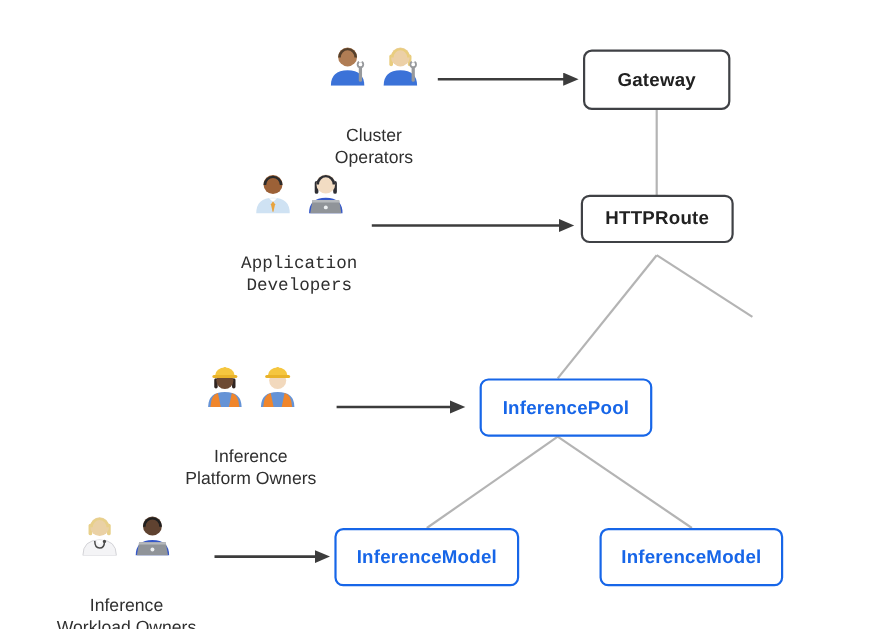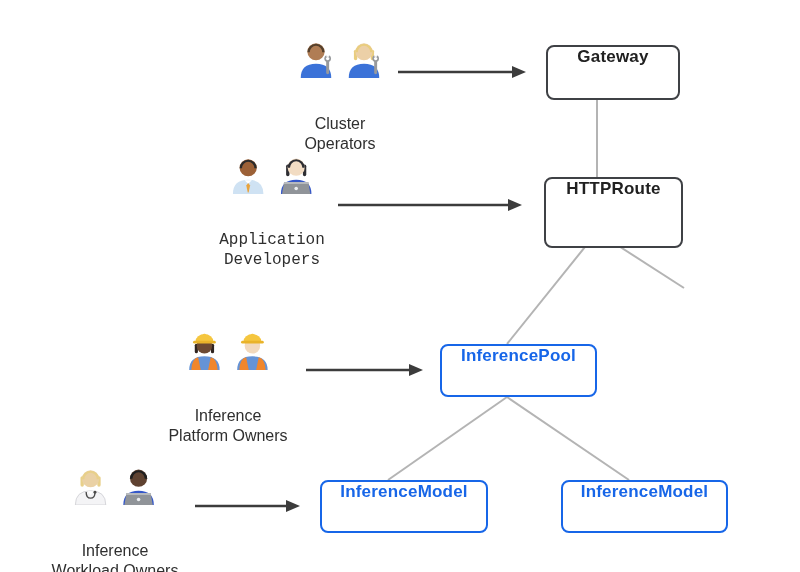--- a/index.html
+++ b/index.html
@@ -6,28 +6,27 @@
   .canvas {
     position: relative;
     width: 800px; height: 572px;
     background: #ffffff;
     font-family: "Liberation Sans", sans-serif;
     overflow: hidden;
   }
   .wires { position:absolute; left:0; top:0; width:800px; height:572px; }
   .node {
     position: absolute;
-    display: flex; align-items: flex-start; justify-content: center;
+    display: flex; align-items: center; justify-content: center;
     background: #ffffff;
     border-radius: 8px;
     box-sizing: border-box;
     font-weight: bold;
     font-size: 17px;
     letter-spacing: 0.2px;
-    margin-left: 16px;
   }
   .node.std { border: 2.5px solid #3f4145; color: #212121; }
   .node.inf { border: 2.5px solid #1766e8; color: #1766e8; }
   .persona {
     position: absolute;
     display: flex; flex-direction: column; align-items: center;
     transform: translateX(-50%);
     gap: 33px;
   }
   .emoji-row { display: flex; gap: 6px; }
@@ -60,24 +59,24 @@
 
     <line x1="398" y1="72" x2="513" y2="72" stroke="#3c3c3c" stroke-width="2.4" marker-end="url(#arrowhead)"></line>
     <line x1="338" y1="205" x2="509" y2="205" stroke="#3c3c3c" stroke-width="2.4" marker-end="url(#arrowhead)"></line>
     <line x1="306" y1="370" x2="410" y2="370" stroke="#3c3c3c" stroke-width="2.4" marker-end="url(#arrowhead)"></line>
     <line x1="195" y1="506" x2="287" y2="506" stroke="#3c3c3c" stroke-width="2.4" marker-end="url(#arrowhead)"></line>
   </svg>
 
   <div class="node std" style="left:530px; top:45px; width:134px; height:55px;">
     <span>Gateway</span>
   </div>
-  <div class="node std" style="left:528px; top:177px; width:139px; height:71px;">
+  <div class="node std" style="left:528px; top:177px; width:139px; height:44px;">
     <span>HTTPRoute</span>
   </div>
-  <div class="node inf" style="left:424px; top:344px; width:157px; height:53px;">
+  <div class="node inf" style="left:436px; top:344px; width:157px; height:53px;">
     <span>InferencePool</span>
   </div>
   <div class="node inf" style="left:304px; top:480px; width:168px; height:53px;">
     <span>InferenceModel</span>
   </div>
   <div class="node inf" style="left:545px; top:480px; width:167px; height:53px;">
     <span>InferenceModel</span>
   </div>
 
   <div class="persona" style="left:340px; top:36px;">

